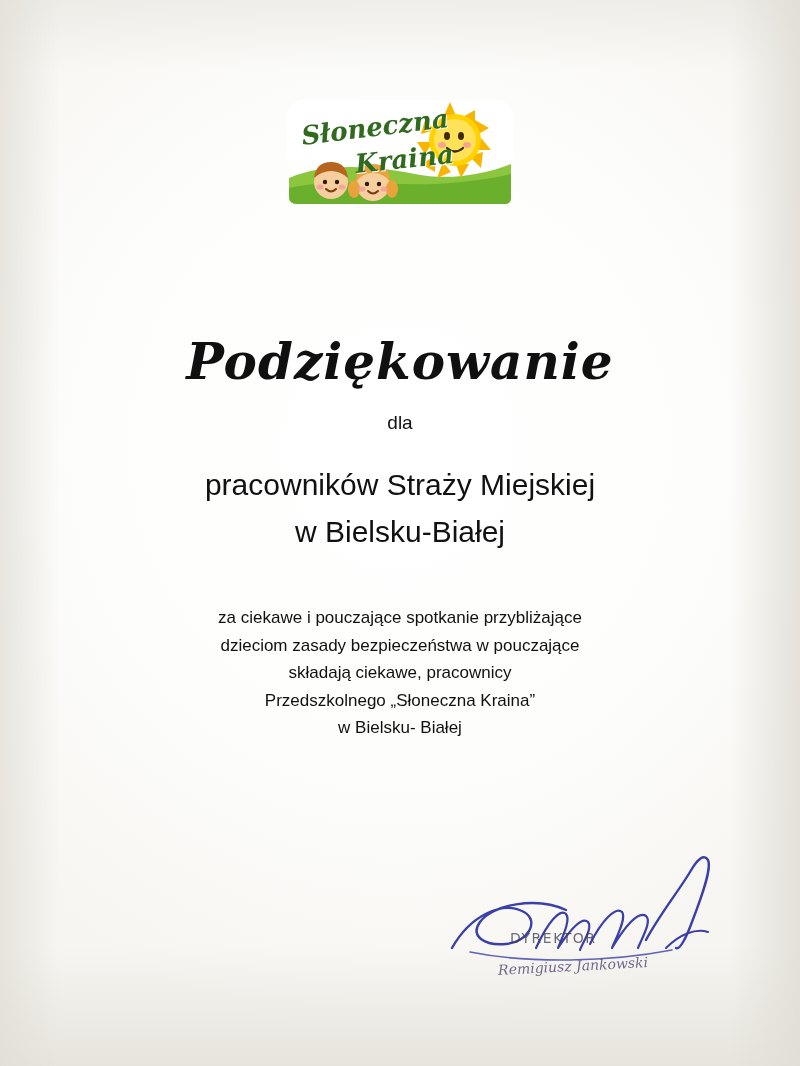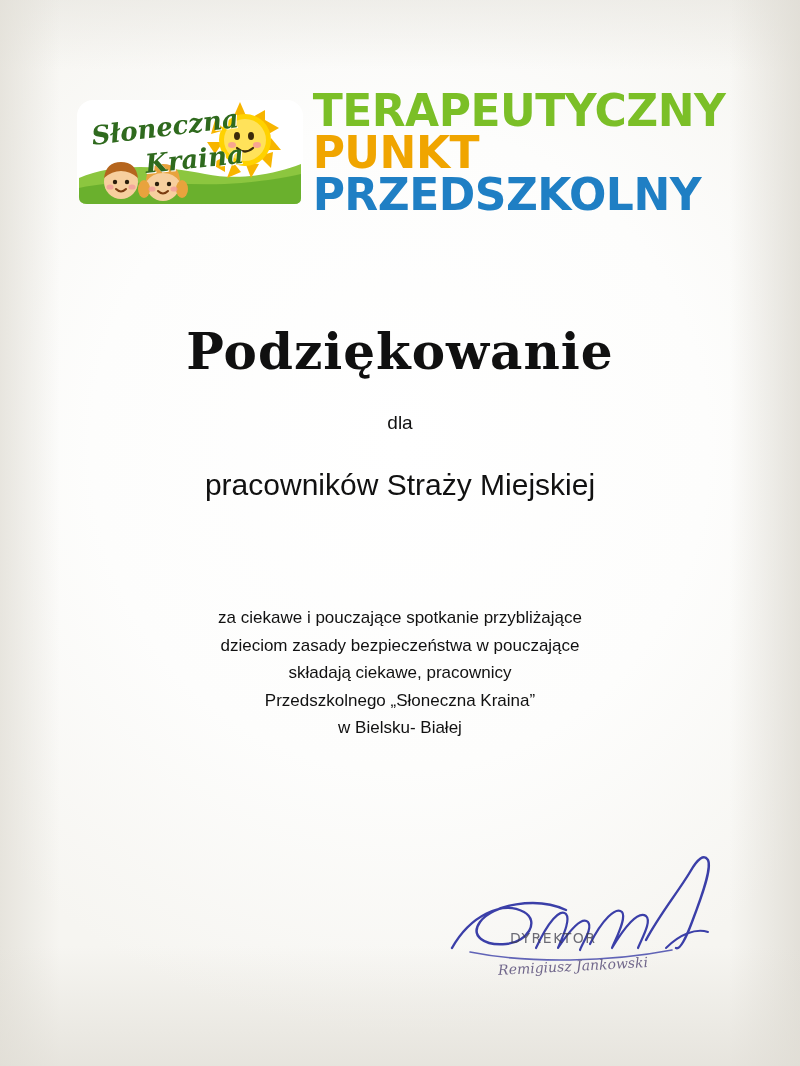--- a/index.html
+++ b/index.html
@@ -128,24 +128,25 @@
     letter-spacing: -0.5px;
     white-space: nowrap;
   }
   .wm-1 { color: #7bbf27; }
   .wm-2 { color: #f0a500; }
   .wm-3 { color: #1f7fc4; }
 
   
   .title {
     position: absolute;
-    top: 322px;
+    top: 332px;
     width: 100%;
     text-align: center;
     font-family: "DejaVu Serif", serif;
+    font-style: italic;
     font-weight: bold;
     font-size: 50px;
     color: #101010;
     letter-spacing: 1px;
   }
 
   .dla {
     position: absolute;
     top: 412px;
     width: 100%;
@@ -273,34 +274,30 @@
             <ellipse cx="99" cy="95" rx="3.5" ry="2.6" fill="#f29b9b" opacity="0.8"></ellipse>
           </g>
         </svg>
 
         <div class="emblem-text-wrap">
           <div class="emblem-line1">Słoneczna</div>
           <div class="emblem-line2">Kraina</div>
         </div>
       </div>
 
-      <div class="wordmark">
-        <div class="wm-line wm-1">TERAPEUTYCZNY</div>
-        <div class="wm-line wm-2">PUNKT</div>
-        <div class="wm-line wm-3">PRZEDSZKOLNY</div>
-      </div>
     </div>
   </div>
 
   <div class="title">Podziękowanie</div>
 
   <div class="dla">dla</div>
 
   <div class="recipient">
     <div>pracowników Straży Miejskiej</div>
+    <div>w Bielsku-Białej</div>
   </div>
 
   <div class="body-text">
     <span class="ln">za ciekawe i pouczające spotkanie przybliżające</span>
     <span class="ln">dzieciom zasady bezpieczeństwa w pouczające</span>
     <span class="ln">składają ciekawe, pracownicy</span>
     <span class="ln">Przedszkolnego „Słoneczna Kraina”</span>
     <span class="ln">w Bielsku- Białej</span>
   </div>
 

